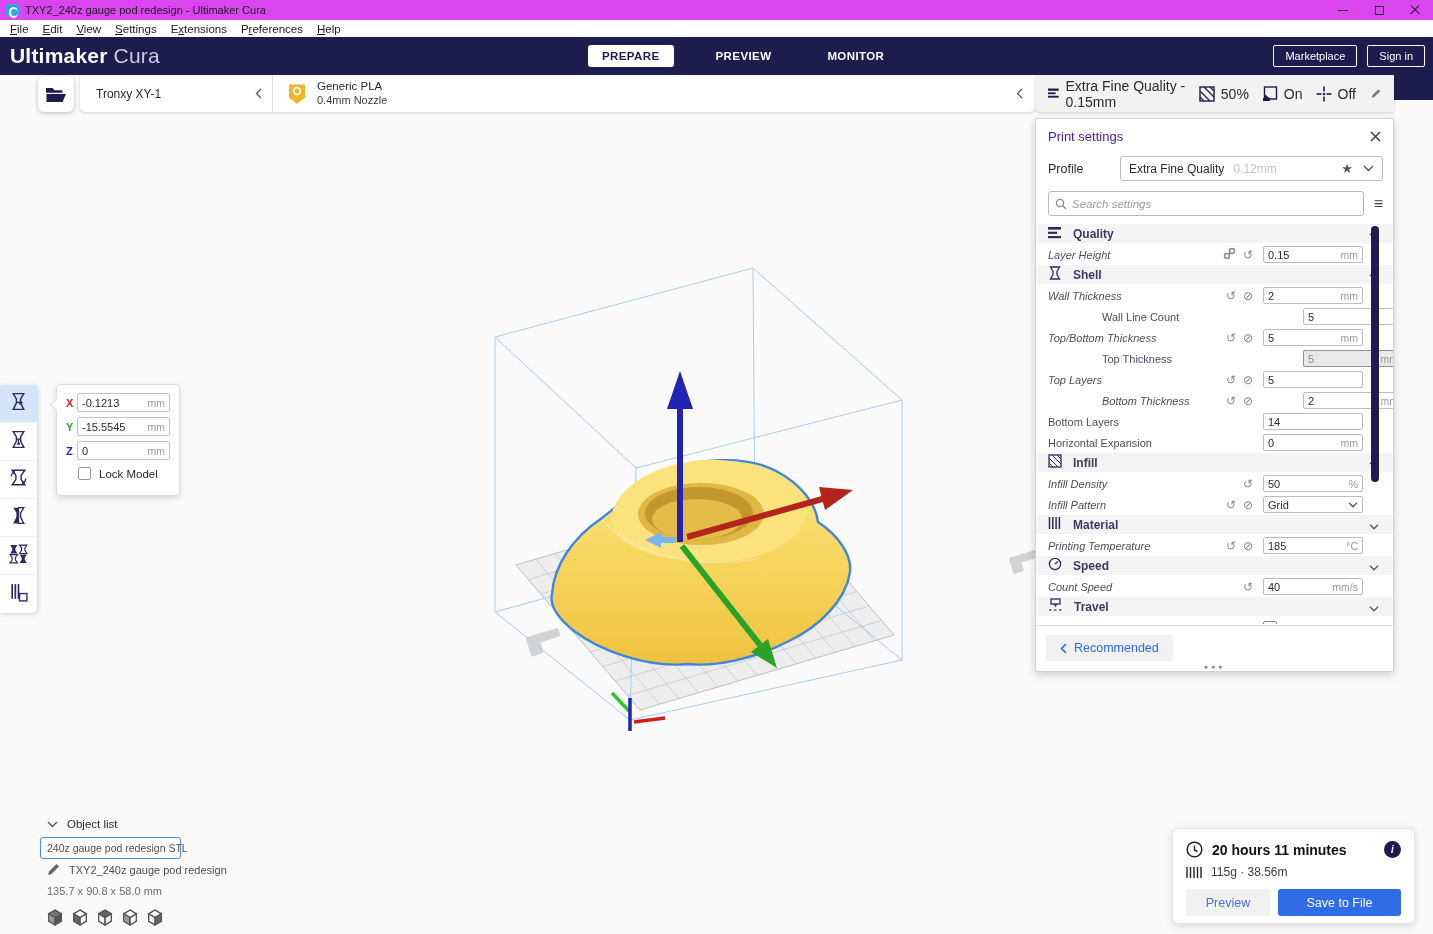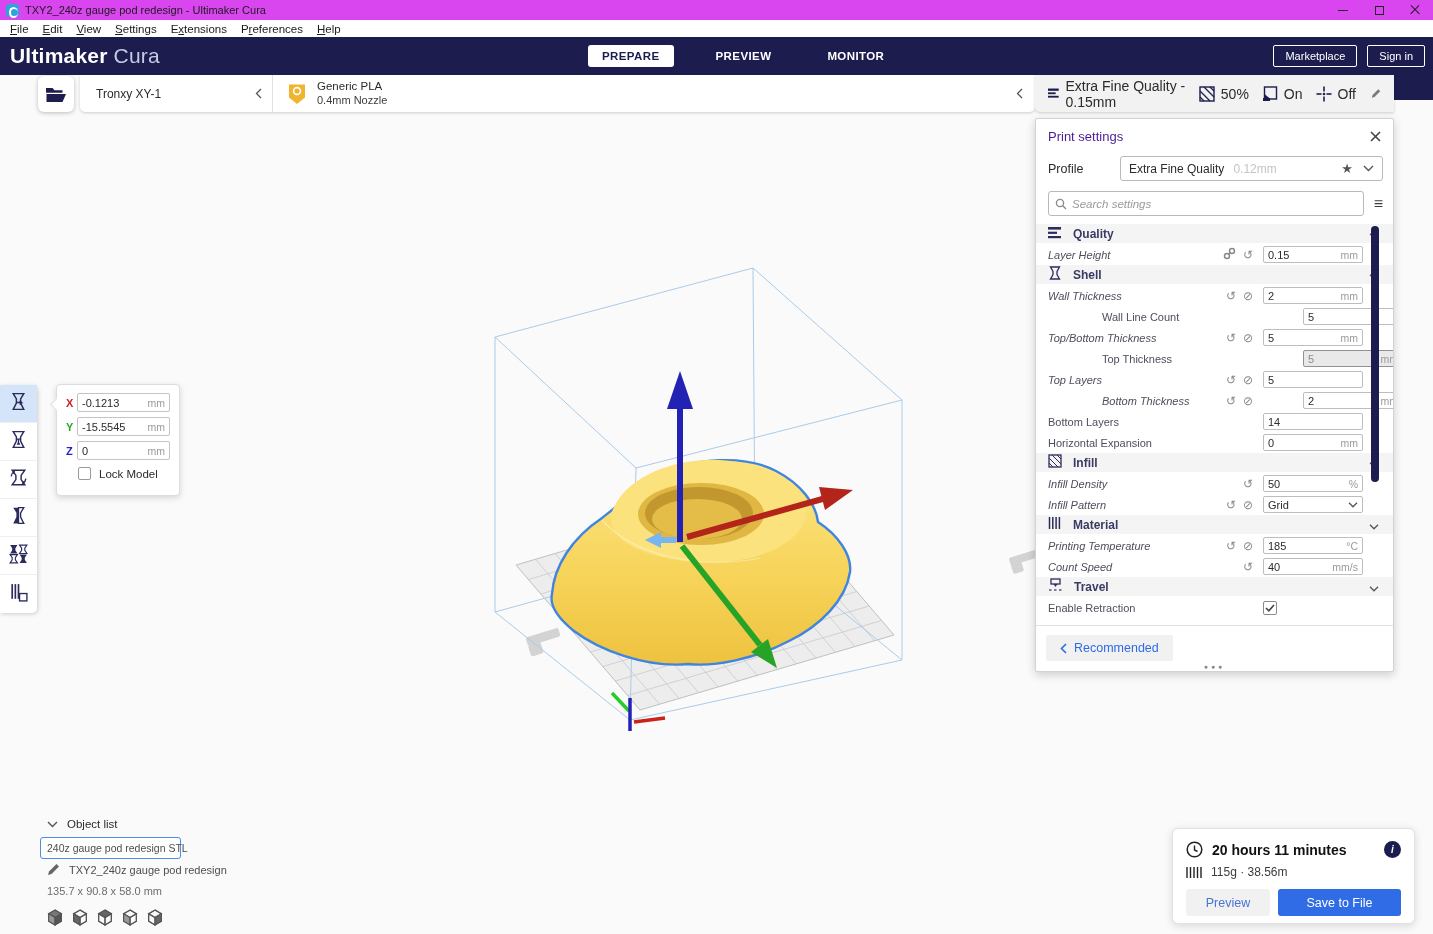--- a/index.html
+++ b/index.html
@@ -532,20 +532,30 @@
           <span class="srow-label it">Printing Temperature</span>
           <span class="row-icons">
             <span class="ricon">↺</span>
             <span class="ricon">⊘</span>
           </span>
           <div class="vbox">
             <span class="val">185</span>
             <span class="unit">°C</span>
           </div>
         </div>
+        <div class="cat">
+          <span><svg width="14" height="14" viewBox="0 0 14 14">
+              <circle cx="7" cy="7" r="5.6" fill="none" stroke="#2c2c5c" stroke-width="1.3"></circle>
+              <line x1="7" y1="7" x2="10" y2="4.5" stroke="#2c2c5c" stroke-width="1.3"></line>
+            </svg></span>
+          <span class="cat-label">Speed</span>
+          <span class="chev"><svg width="10" height="6" viewBox="0 0 10 6">
+              <polyline points="1,0.8 5,4.8 9,0.8" fill="none" stroke="#555" stroke-width="1.3"></polyline>
+            </svg></span>
+        </div>
         <div class="srow">
           <span class="srow-label it">Count Speed</span>
           <span class="row-icons">
             <span class="ricon">↺</span>
           </span>
           <div class="vbox">
             <span class="val">40</span>
             <span class="unit">mm/s</span>
           </div>
         </div>

